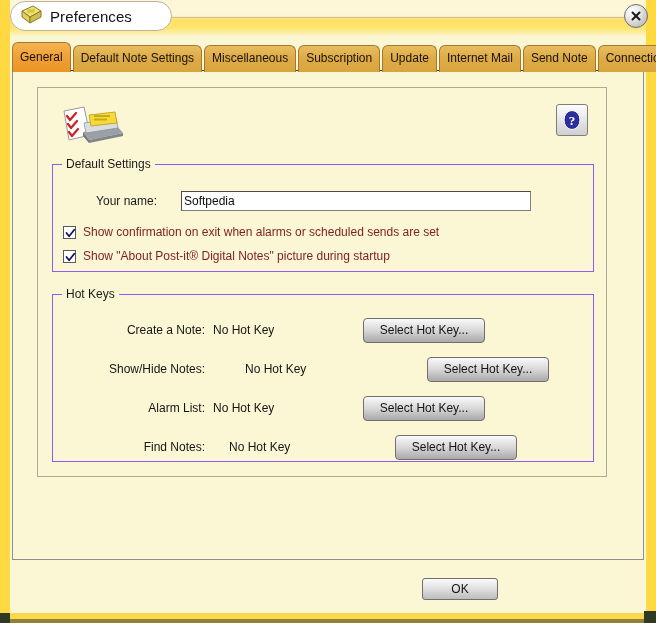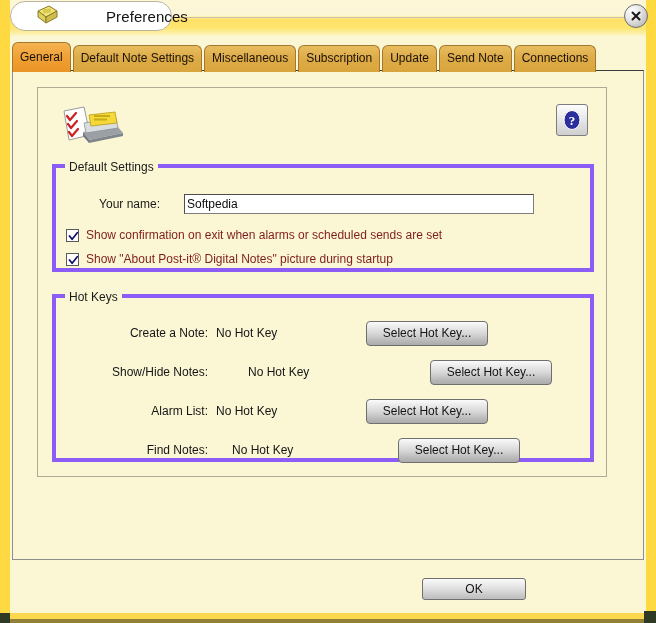--- a/index.html
+++ b/index.html
@@ -73,23 +73,22 @@
   #title-pill {
     position: absolute;
     left: 10px; top: 1px;
     width: 162px; height: 30px;
     background: #ffffff;
     border: 1px solid #b9b3a0;
     border-radius: 16px;
     box-sizing: border-box;
     display: flex;
     align-items: center;
-    padding-left: 24px;
+    padding-left: 8px;
     z-index: 4;
-    gap: 40px;
   }
   #title-pill .tlabel {
     font-size: 15px;
     color: #121212;
     margin-left: 7px;
     letter-spacing: .1px;
   }
   .postit-mini { width: 24px; height: 22px; display: block; }
 
   #close-btn {
@@ -188,21 +187,21 @@
     border-radius: 3px;
     background: linear-gradient(to bottom, #fdfdfd 0%, #e8e8e8 45%, #cfcfcf 100%);
     cursor: pointer;
     display: flex; align-items: center; justify-content: center;
   }
 
   
   .group {
     position: absolute;
     box-sizing: border-box;
-    border: 4px solid #8b5cf6;
+    border: 1px solid #8b5cf6;
   }
   .group-title {
     position: absolute;
     top: -8px; left: 9px;
     background: #fbf6d4;
     padding: 0 4px;
     font-size: 12px;
     color: #1a1a1a;
   }
   #group-default  { left: 14px; top: 76px;  width: 542px; height: 108px; }
@@ -306,21 +305,21 @@
     cursor: pointer;
     text-align: center;
     line-height: 23px;
     padding: 0;
   }
 
   
   #ok-btn {
     position: absolute;
     left: 422px; top: 578px;
-    width: 104px; height: 22px;
+    width: 76px; height: 22px;
     box-sizing: border-box;
     border: 1px solid #6f6f6f;
     border-radius: 3px;
     background: linear-gradient(to bottom, #fafafa 0%, #ededed 25%, #dcdcdc 55%, #c6c6c6 85%, #bdbdbd 100%);
     font-family: "Liberation Sans", sans-serif;
     font-size: 12px;
     color: #141414;
     cursor: pointer;
     z-index: 3;
     padding: 0;
@@ -355,20 +354,21 @@
       </svg>
     </div>
   </div>
 
   <div id="tabstrip">
     <div class="tab active">General</div>
     <div class="tab">Default Note Settings</div>
     <div class="tab">Miscellaneous</div>
     <div class="tab">Subscription</div>
     <div class="tab">Update</div>
+    <div class="tab">Internet Mail</div>
     <div class="tab">Send Note</div>
     <div class="tab">Connections</div>
 
   </div>
 
   <div id="panel">
     <div id="inner-panel">
 
       <div id="app-icon-box">
         <svg width="66" height="40" viewBox="0 0 66 40">

